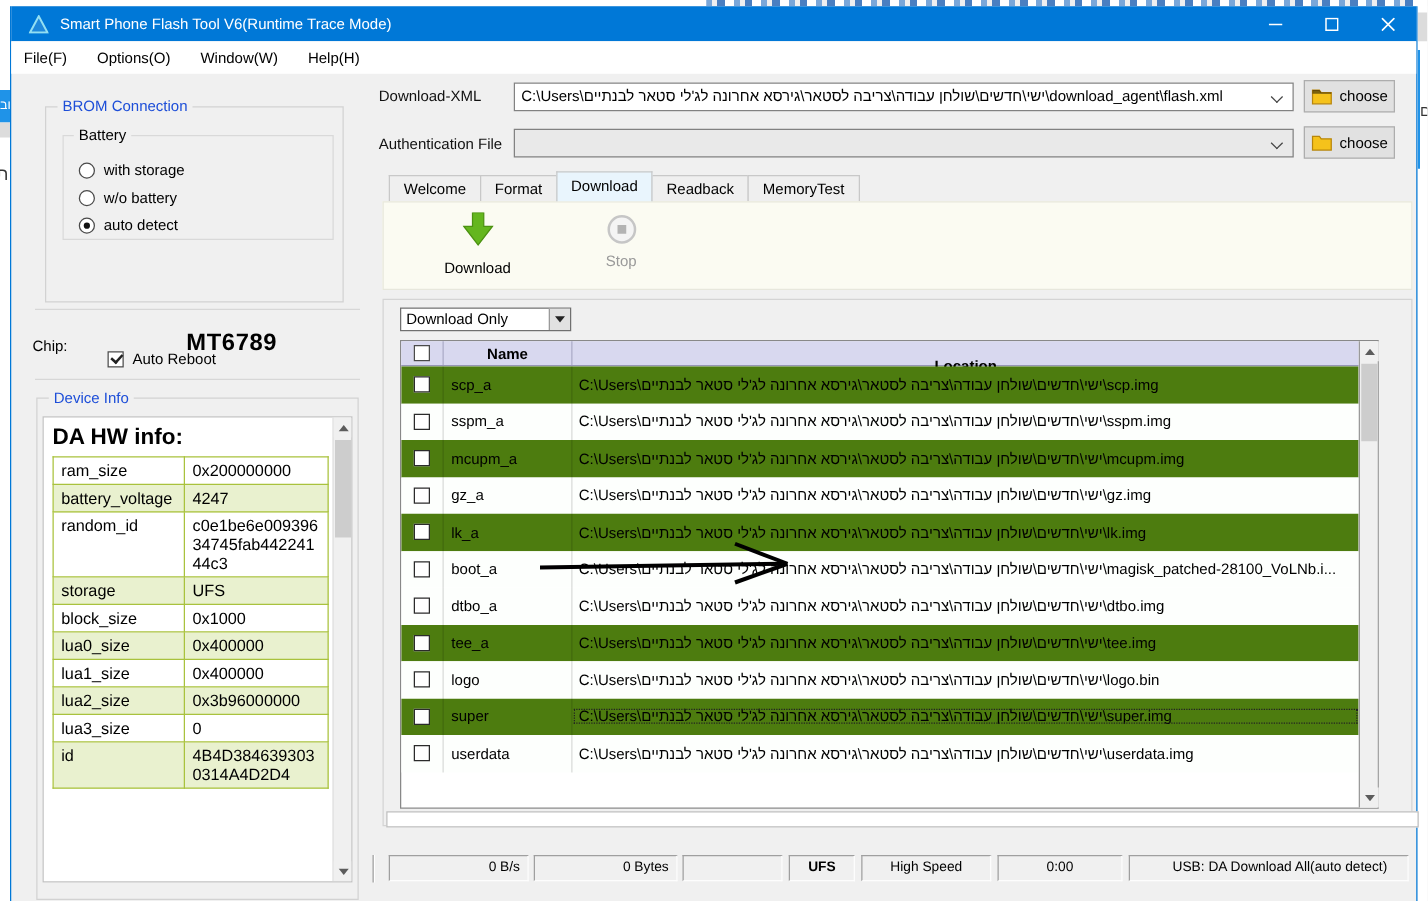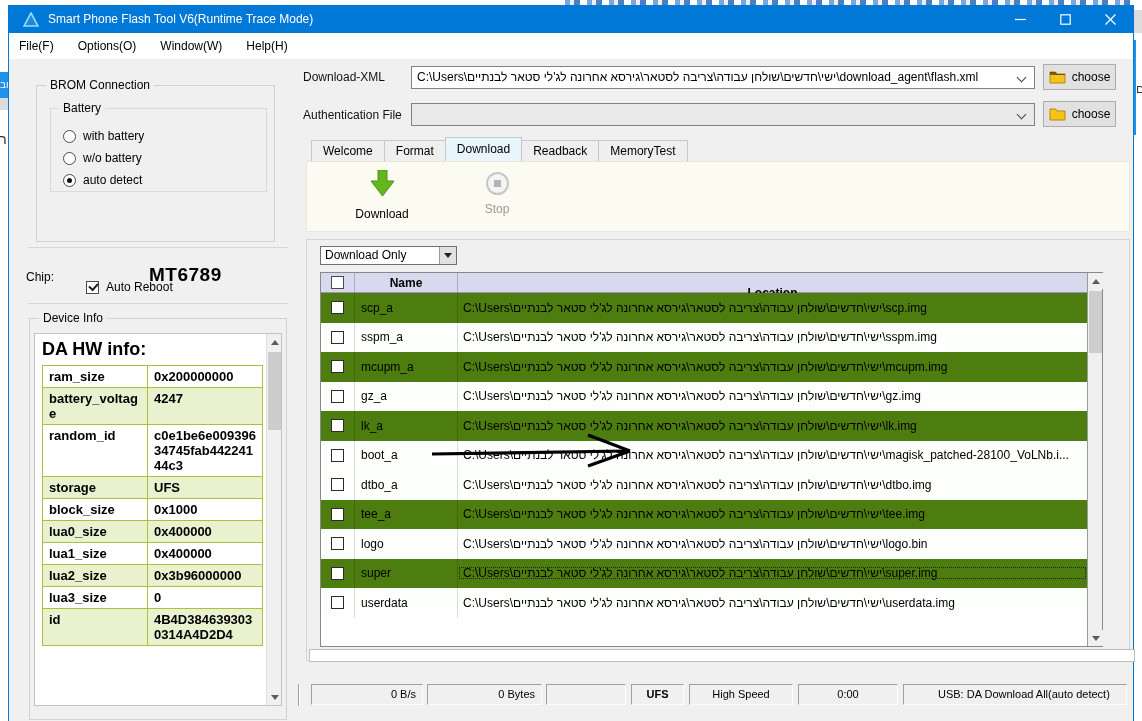--- a/index.html
+++ b/index.html
@@ -28,41 +28,41 @@
   .titlebar .ttl { margin-left:9px; font-size:12px; }
   .winbtns { position:absolute; right:0; top:0; height:28px; display:flex; }
   .winbtn { width:45px; height:28px; display:flex; align-items:center; justify-content:center; }
 
   .menubar { position:absolute; left:0; top:28px; right:0; height:26px; background:#fff; display:flex; align-items:center; }
   .menu-item { padding:0 12px; height:100%; line-height:26px; font-size:12px; }
   .menu-item:first-child { padding-left:10px; }
 
   
   .grp { position:absolute; border:1px solid #d2d2d2; }
-  .grp > .glabel { position:absolute; top:-8px; left:9px; background:#f0f0f0; padding:0 4px; font-size:12px; color:#000000; }
+  .grp > .glabel { position:absolute; top:-8px; left:9px; background:#f0f0f0; padding:0 4px; font-size:12px; color:#1d4ed8; }
 
   .brom-group { left:27px; top:80px; width:239px; height:157px; }
   .battery-group { left:13px; top:22px; width:217px; height:84px; border:1px solid #d9d9d9; position:absolute; }
   .battery-group > .glabel { position:absolute; top:-8px; left:8px; background:#f0f0f0; padding:0 4px; }
   .radio-row { position:absolute; left:12px; display:flex; align-items:center; gap:7px; }
   .radio { width:13px; height:13px; border:1px solid #4a4a4a; border-radius:50%; background:#fff; position:relative; }
   .radio.sel::after { content:""; position:absolute; left:3px; top:3px; width:5px; height:5px; border-radius:50%; background:#111; }
   .cbx { width:13px; height:13px; border:1px solid #4a4a4a; background:#fff; position:relative; display:inline-block; }
   .cbx.on::after { content:""; position:absolute; left:2px; top:1px; width:7px; height:4px;
                    border-left:2px solid #222; border-bottom:2px solid #222; transform:rotate(-48deg); }
   .reboot-row { position:absolute; left:49px; top:194px; display:flex; align-items:center; gap:7px; }
 
   .hsep { position:absolute; left:19px; width:260px; border-top:1px solid #d7d7d7; }
   .chip-label { position:absolute; left:17px; top:265px; font-size:12px; }
   .chip-value { position:absolute; left:140px; top:259px; font-size:19px; font-weight:bold; letter-spacing:0.5px; }
 
   .devinfo-group { left:20px; top:313px; width:258px; height:402px; }
   .devlist { position:absolute; left:4px; top:14px; width:248px; height:373px; background:#fff; border:1px solid #c2c2c2; overflow:hidden; }
   .devlist .hw-head { position:absolute; left:7px; top:5px; font-size:18px; font-weight:bold; }
-  .hwtable { position:absolute; left:7px; top:31px; width:221px; border-collapse:collapse; font-size:13px;font-weight:bold; }
+  .hwtable { position:absolute; left:7px; top:31px; width:221px; border-collapse:collapse; font-size:13px; }
   .hwtable td { border:1px solid #a9c23d; padding:3px 6px; word-break:break-all; vertical-align:top; }
   .hwtable tr.alt td { background:#e9f1cf; }
   .hwtable td.k { width:105px; }
   .vscroll { position:absolute; right:0; top:0; bottom:0; width:15px; background:#f0f0f0; border-left:1px solid #e0e0e0; }
   .sbtn { position:absolute; left:0; width:15px; height:16px; background:#f0f0f0; display:flex; align-items:center; justify-content:center; }
   .tri-up { width:0; height:0; border-left:4px solid transparent; border-right:4px solid transparent; border-bottom:5px solid #5c5c5c; }
   .tri-dn { width:0; height:0; border-left:4px solid transparent; border-right:4px solid transparent; border-top:5px solid #5c5c5c; }
   .sthumb { position:absolute; left:1px; width:13px; background:#cdcdcd; }
 
   
@@ -172,21 +172,21 @@
       <span class="menu-item">Help(H)</span>
     </div>
 
   <div class="grp brom-group">
     <span class="glabel">BROM Connection</span>
     <div class="battery-group">
       <span class="glabel">Battery</span>
       <div id="radio-list">
           <div class="radio-row" style="top: 20px;">
             <span class="radio"></span>
-            <span>with battery</span>
+            <span>with storage</span>
           </div>
           <div class="radio-row" style="top: 42px;">
             <span class="radio"></span>
             <span>w/o battery</span>
           </div>
           <div class="radio-row" style="top: 64px;">
             <span class="radio sel"></span>
             <span>auto detect</span>
           </div>
         </div>

